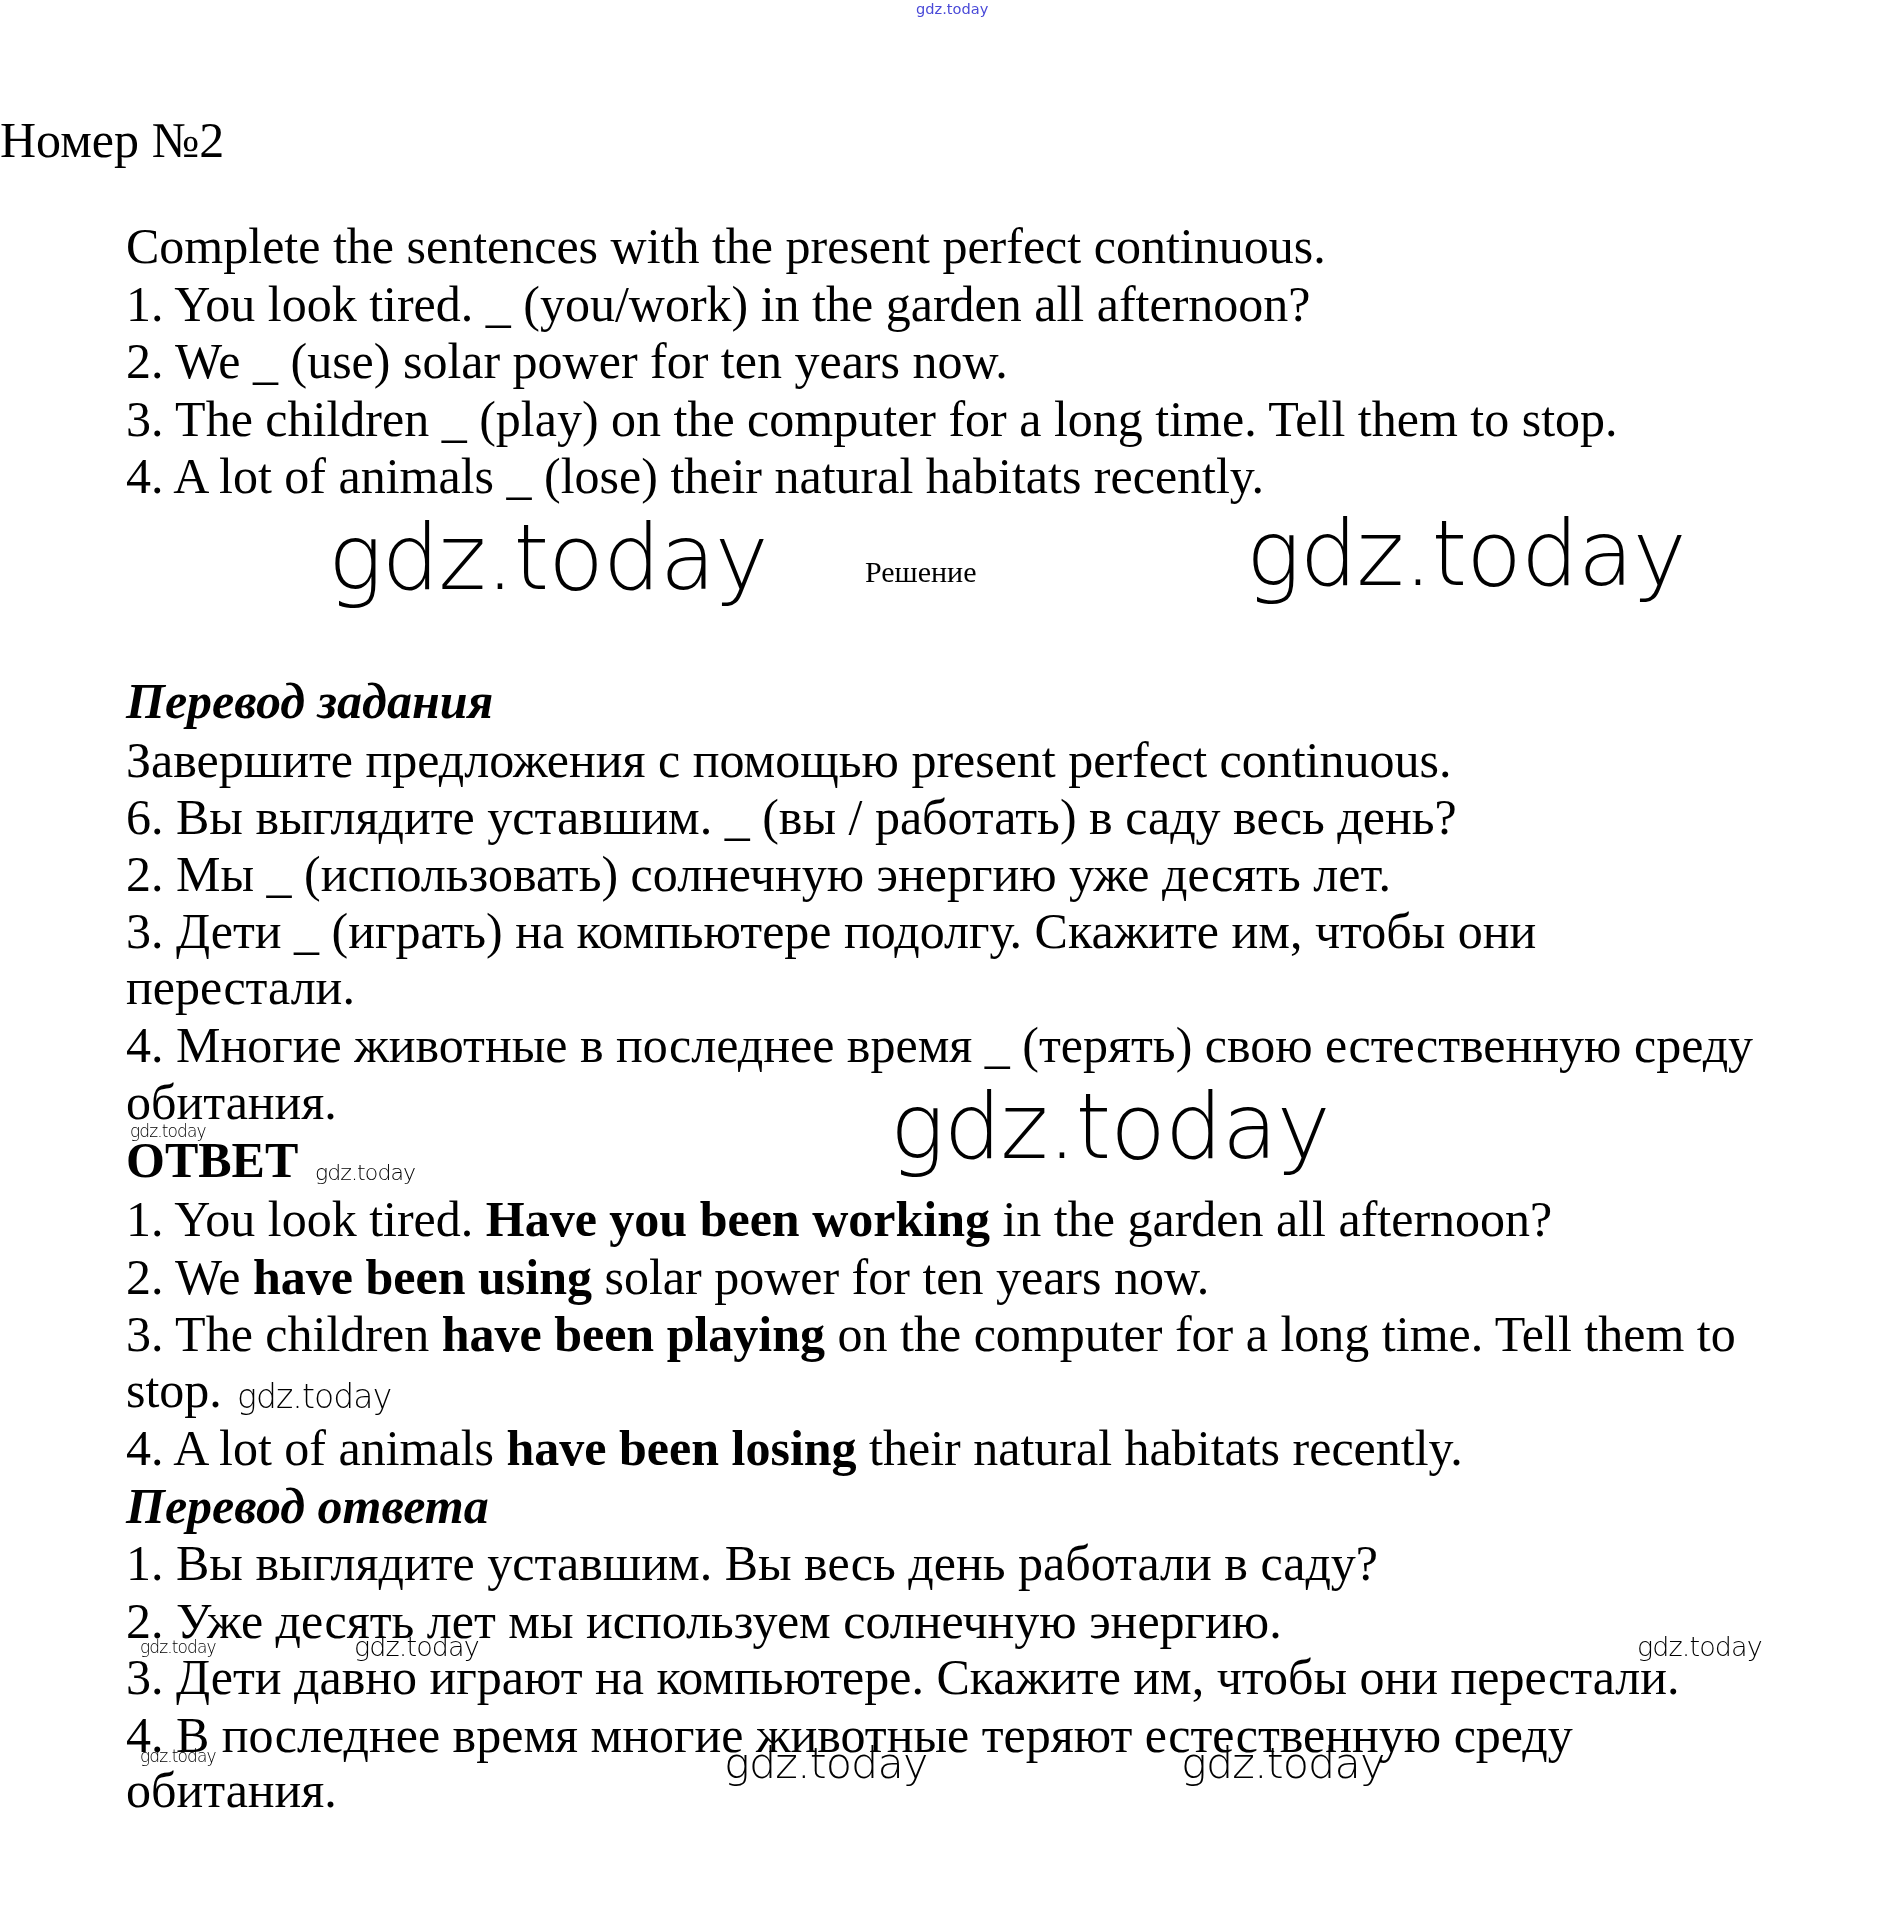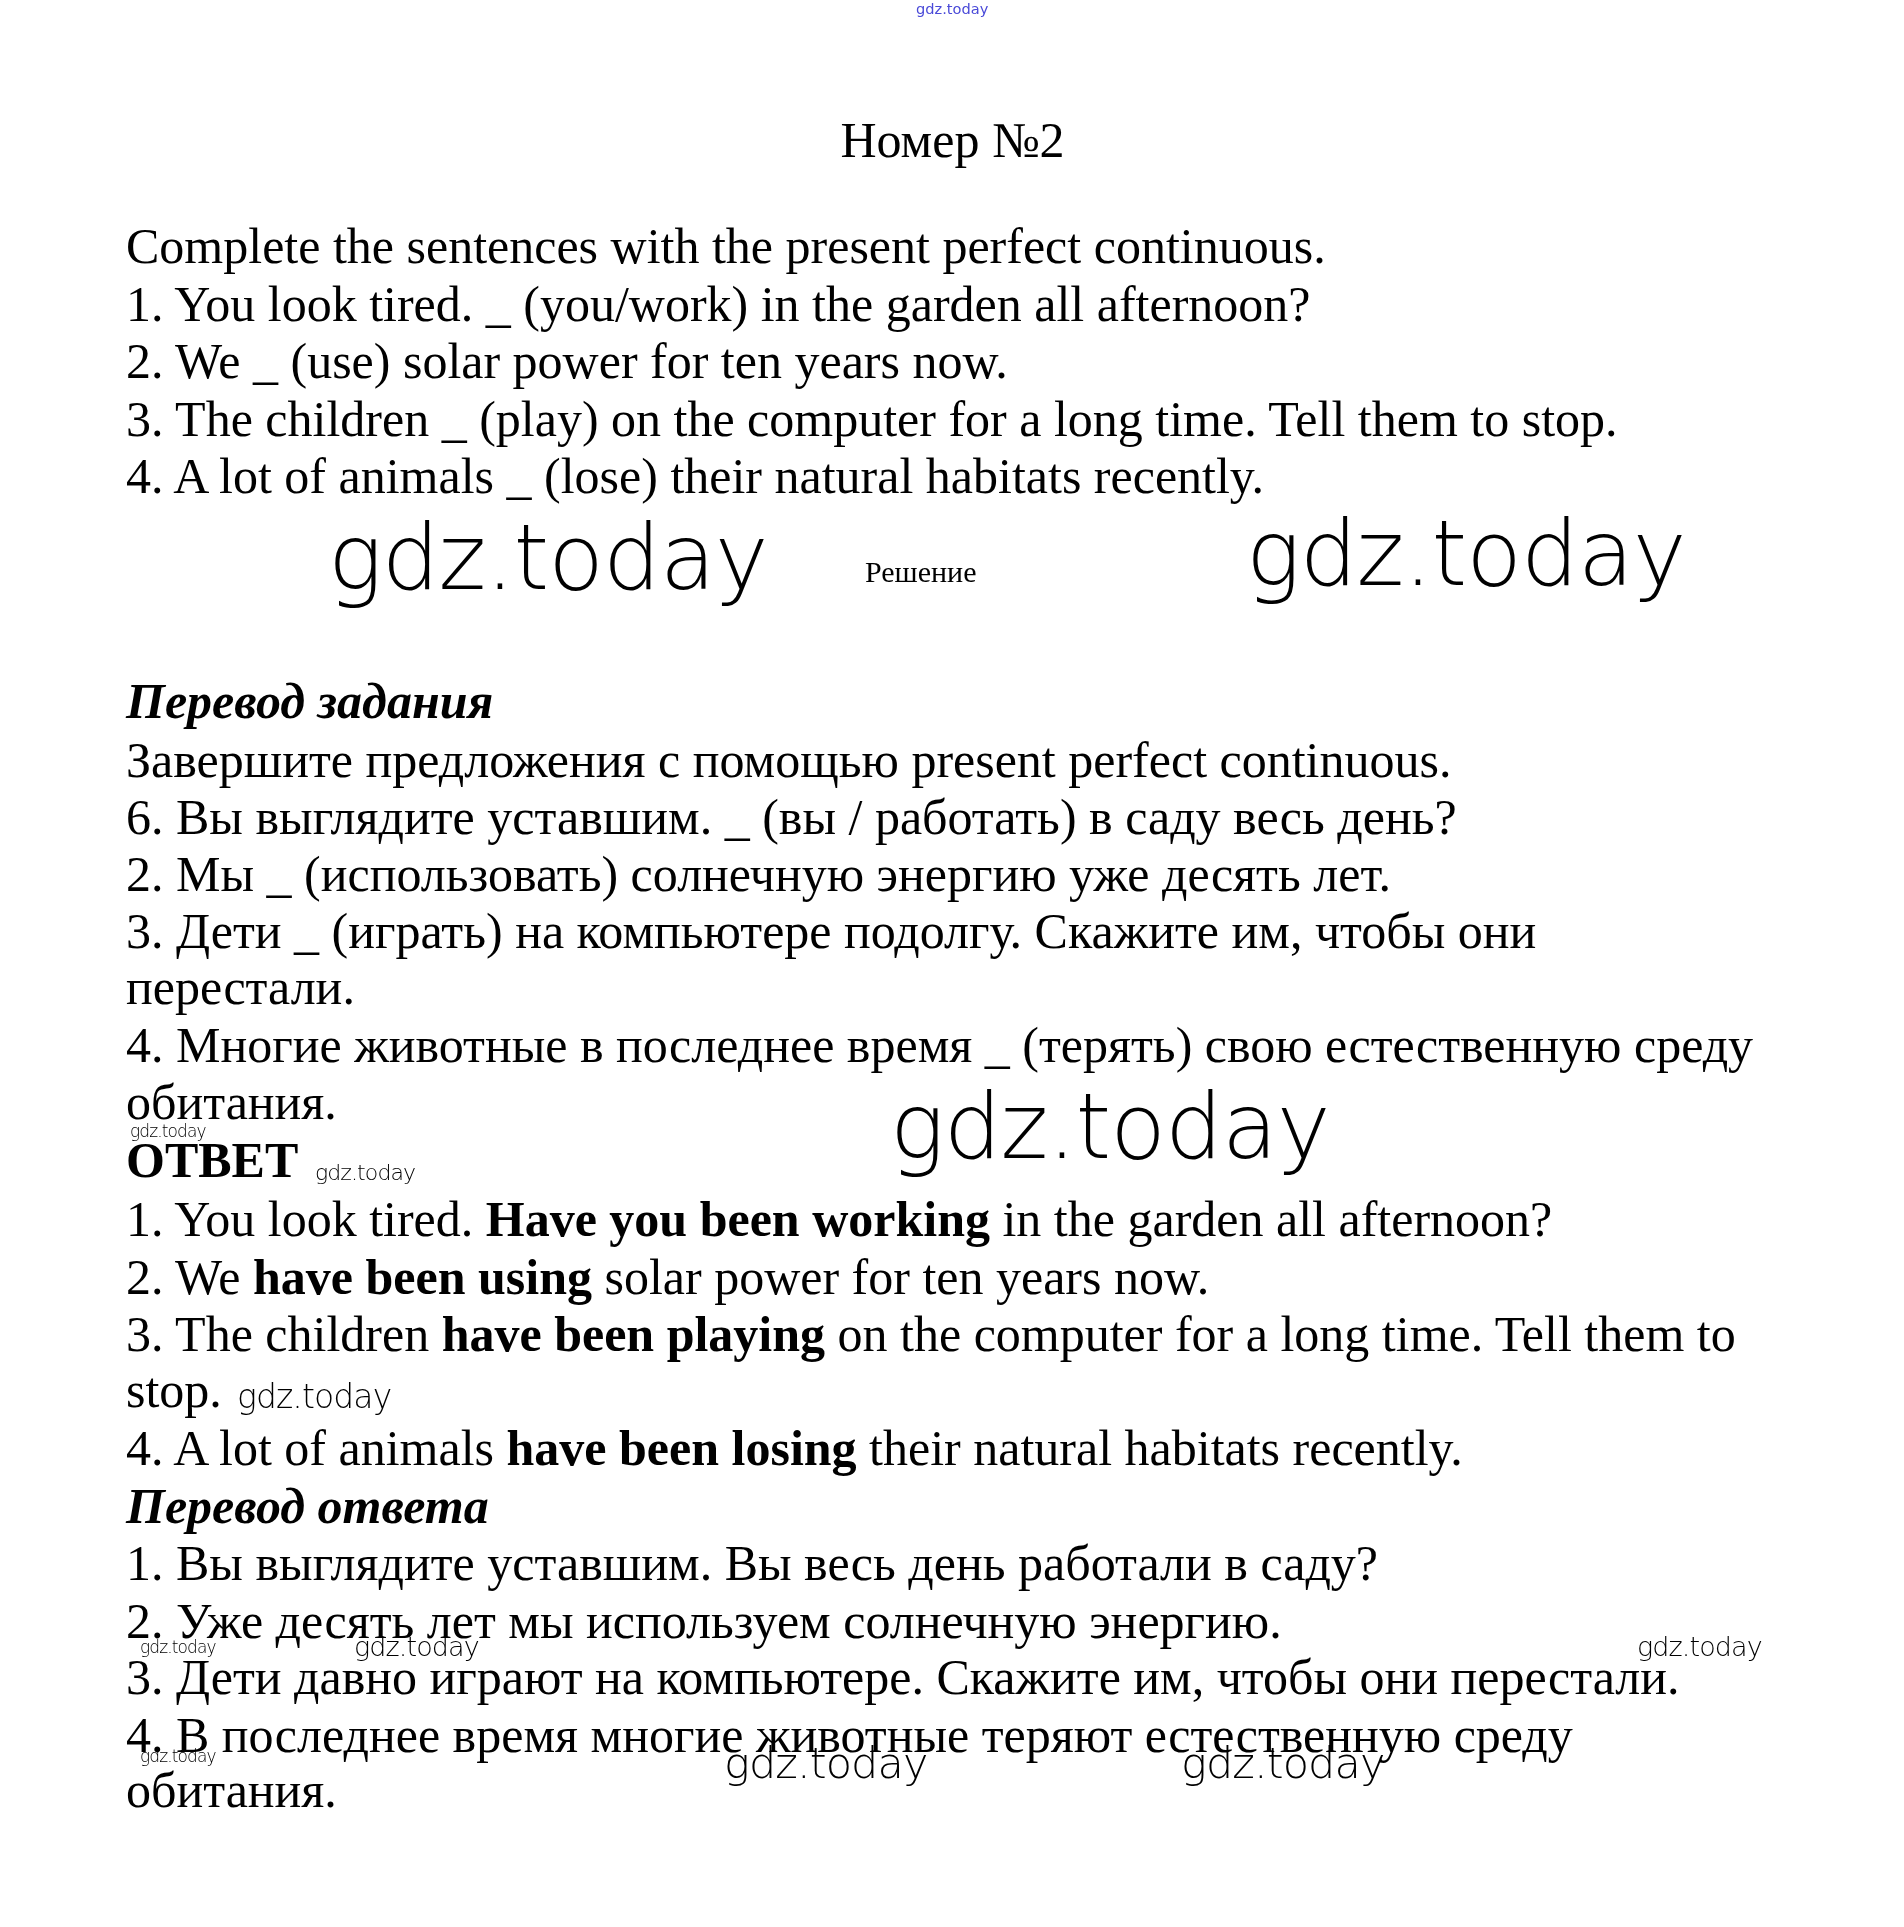--- a/index.html
+++ b/index.html
@@ -1,21 +1,21 @@
 <!DOCTYPE html>
 <html style="font-size:13.7px"><head>
 <meta charset="utf-8">
 <style>
   html, body { margin: 0; padding: 0; background: #ffffff; }
   body { width: 1905px; height: 1927px; position: relative; overflow: hidden; }
   .page { position: absolute; left: 0; top: 0; width: 1905px; height: 1927px; background: #fff; color: #000; }
   .serif { font-family: "Liberation Serif", "DejaVu Serif", serif; }
   .wm { font-family: "DejaVu Sans", sans-serif; font-weight: 200; position: absolute; white-space: nowrap; color: #000; letter-spacing: -0.9px; }
   .top-wm { position: absolute; left: 916px; top: 0px; font-family: "DejaVu Sans", sans-serif; font-size: 14.6px; color: #4a4ad8; }
-  .title { position: absolute; left: 0; width: 1905px; top: 111px; text-align: center; font-size: 50px; }
+  .title { position: absolute; left: 0; width: 1905px; top: 111px; text-align: left; font-size: 50px; }
   .line { position: absolute; left: 126px; font-size: 50px; white-space: nowrap; line-height: 1; }
   .h-italic { font-weight: bold; font-style: italic; }
   .h-bold { font-weight: bold; font-family: Liberation Serif, serif; }
   .solution { position: absolute; left: 865px; top: 555px; font-size: 30px; }
   b { font-weight: bold; }
 </style>
 </head>
 <body>
 
 <div class="page serif">

